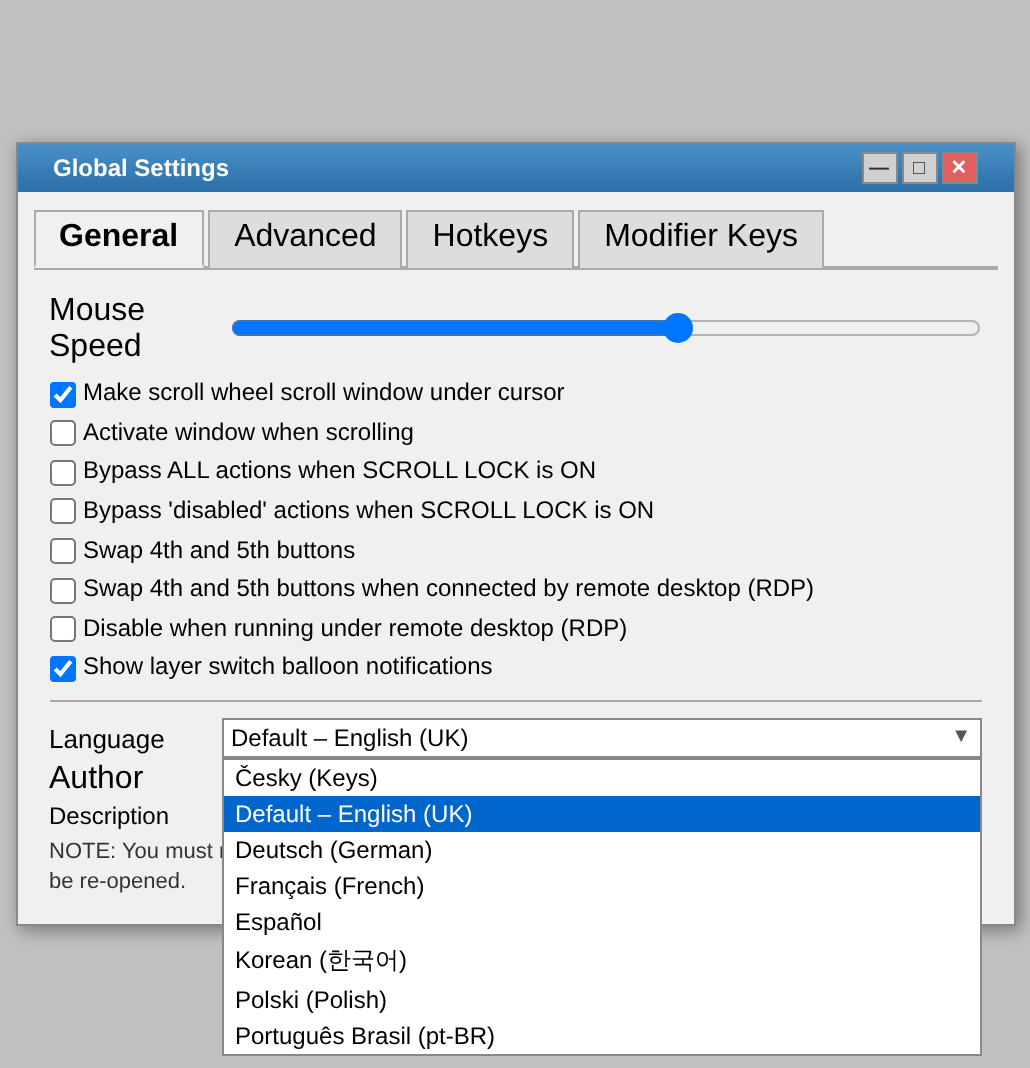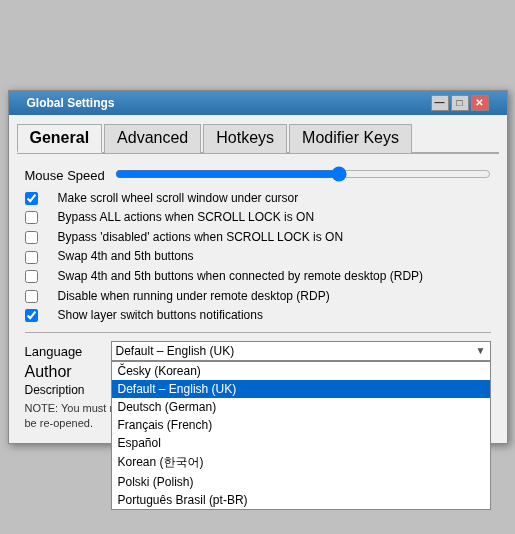--- a/index.html
+++ b/index.html
@@ -75,34 +75,34 @@
     .section {
       padding: 4px 8px;
     }
     .mouse-speed-row {
       display: flex;
       align-items: center;
       margin-bottom: 6px;
     }
     .mouse-speed-label {
       width: 90px;
-      font-size: 13px;
+      font-size: 16px;
     }
     .slider-container {
       flex: 1;
     }
     input[type="range"] {
       width: 100%;
       height: 16px;
     }
     .checkbox-row {
       display: flex;
       align-items: center;
       margin-bottom: 4px;
-      gap: 20px;
+      gap: 4px;
     }
     .checkbox-row input[type="checkbox"] {
       width: 13px;
       height: 13px;
       flex-shrink: 0;
     }
     .checkbox-row label {
       font-size: 12px;
       line-height: 1.3;
     }
@@ -226,56 +226,60 @@
       </div>
 
       <div id="checkboxes-container">
 
       <div class="checkbox-row">
             <input type="checkbox" checked="" style="">
             <label>Make scroll wheel scroll window under cursor</label>
           </div>
           <div class="checkbox-row">
             <input type="checkbox" style="">
+            <label>Activate window when scrolling</label>
+          </div>
+          <div class="checkbox-row">
+            <input type="checkbox" style="">
             <label>Bypass ALL actions when SCROLL LOCK is ON</label>
           </div>
           <div class="checkbox-row">
             <input type="checkbox" style="">
             <label>Bypass 'disabled' actions when SCROLL LOCK is ON</label>
           </div>
           <div class="checkbox-row">
             <input type="checkbox" style="">
             <label>Swap 4th and 5th buttons</label>
           </div>
           <div class="checkbox-row">
             <input type="checkbox" style="">
             <label>Swap 4th and 5th buttons when connected by remote desktop (RDP)</label>
           </div>
           <div class="checkbox-row">
             <input type="checkbox" style="">
             <label>Disable when running under remote desktop (RDP)</label>
           </div>
           <div class="checkbox-row">
             <input type="checkbox" checked="" style="">
-            <label>Show layer switch buttons notifications</label>
+            <label>Show layer switch balloon notifications</label>
           </div>
         </div>
 
       <hr class="divider">
 
       <div class="lang-row">
         <span class="lang-label">Language</span>
         <div class="dropdown-container">
           <div class="dropdown-header">
             <span>Default – English (UK)</span>
             <span class="dropdown-arrow">▼</span>
           </div>
           <div class="dropdown-list" id="lang-list">
 
-          <div class="dropdown-item">Česky (Korean)</div>
+          <div class="dropdown-item">Česky (Keys)</div>
               <div class="dropdown-item selected">Default – English (UK)</div>
               <div class="dropdown-item">Deutsch (German)</div>
               <div class="dropdown-item">Français (French)</div>
               <div class="dropdown-item">Español</div>
               <div class="dropdown-item">Korean (한국어)</div>
               <div class="dropdown-item">Polski (Polish)</div>
               <div class="dropdown-item">Português Brasil (pt-BR)</div>
             </div>
         </div>
       </div>

